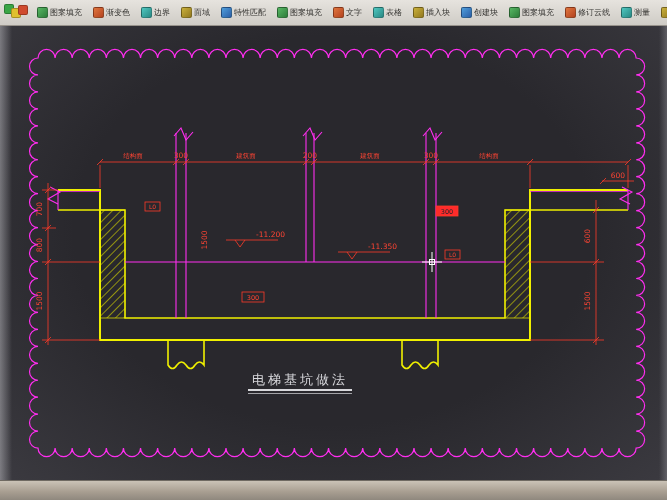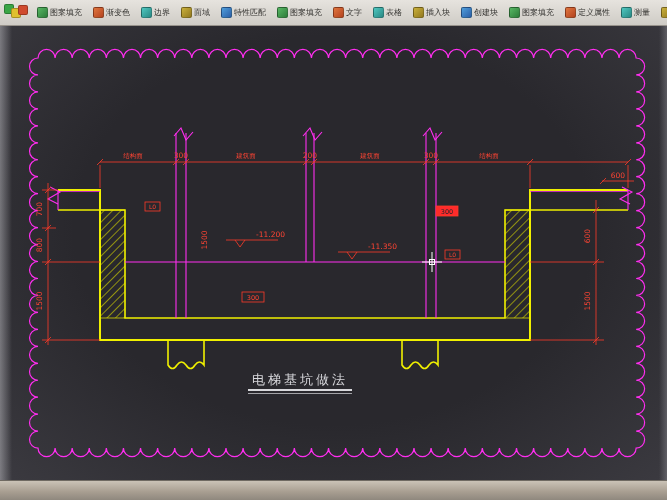--- a/index.html
+++ b/index.html
@@ -103,21 +103,21 @@
     <div class="tool-btn">
         <span class="tool-icon"></span>
         <span>创建块</span>
       </div>
     <div class="tool-btn">
         <span class="tool-icon"></span>
         <span>图案填充</span>
       </div>
     <div class="tool-btn">
         <span class="tool-icon"></span>
-        <span>定义属性</span>
+        <span>修订云线</span>
       </div>
     <div class="tool-btn">
         <span class="tool-icon"></span>
         <span>测量</span>
       </div>
     <div class="tool-btn">
         <span class="tool-icon"></span>
       </div>
 
   </div>

